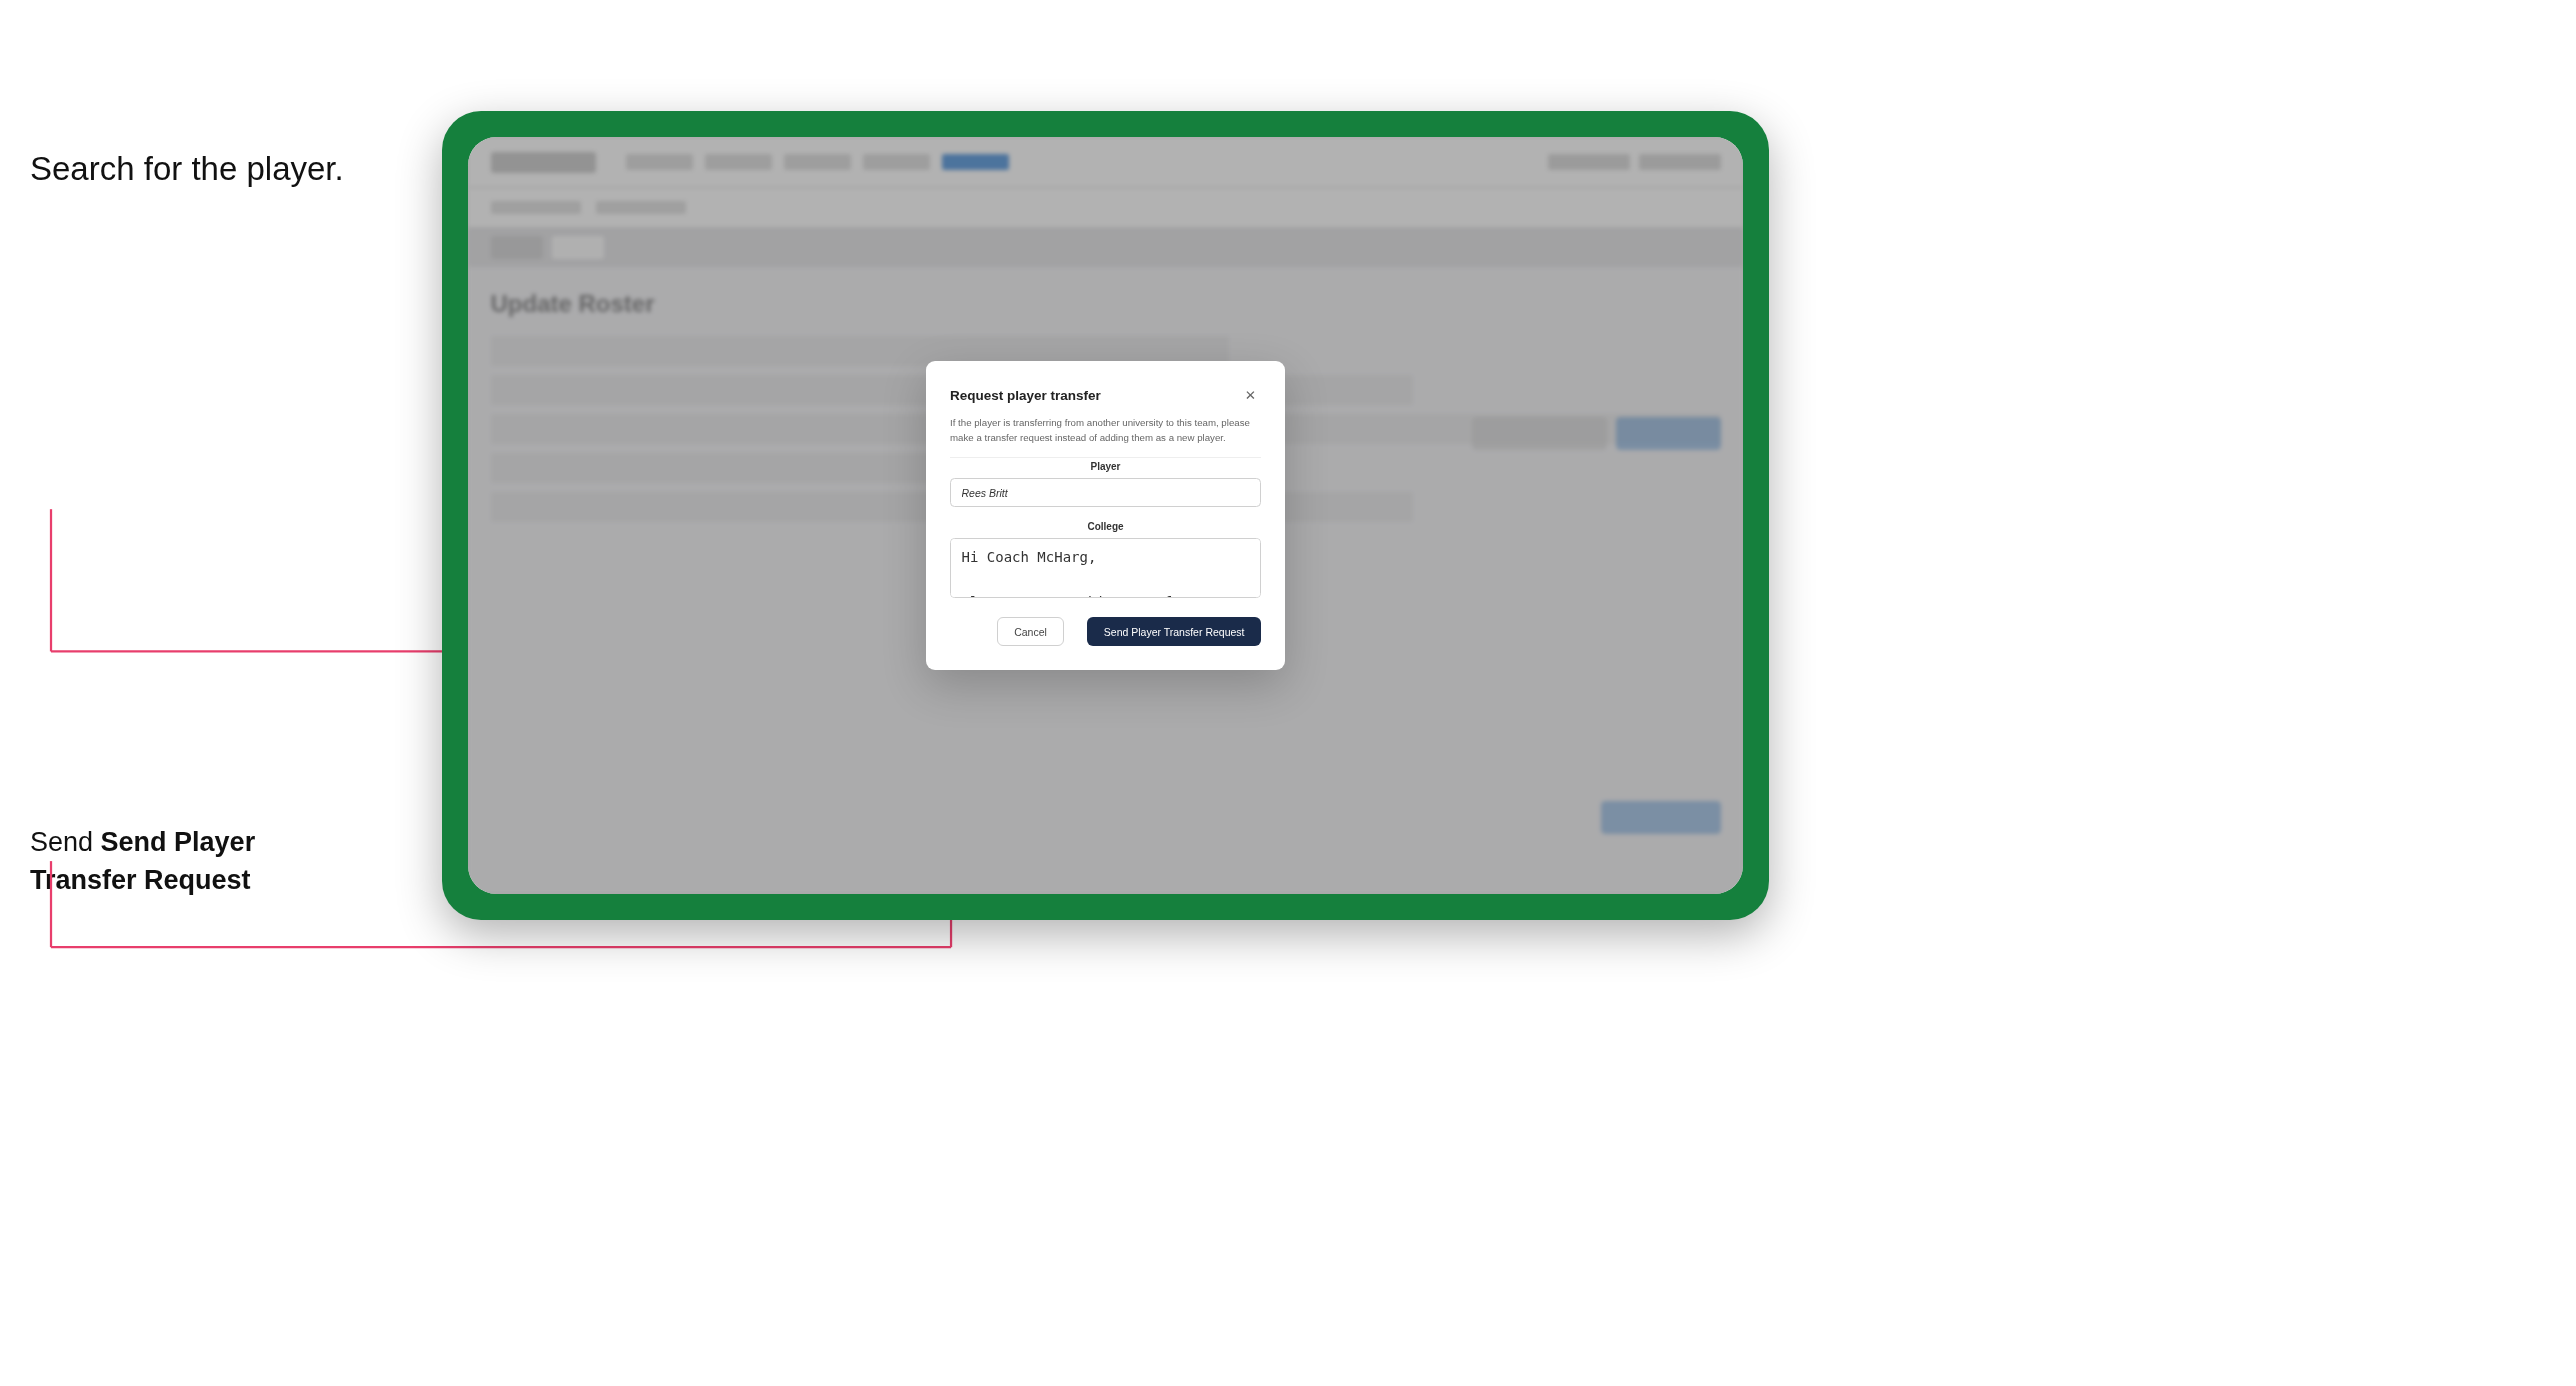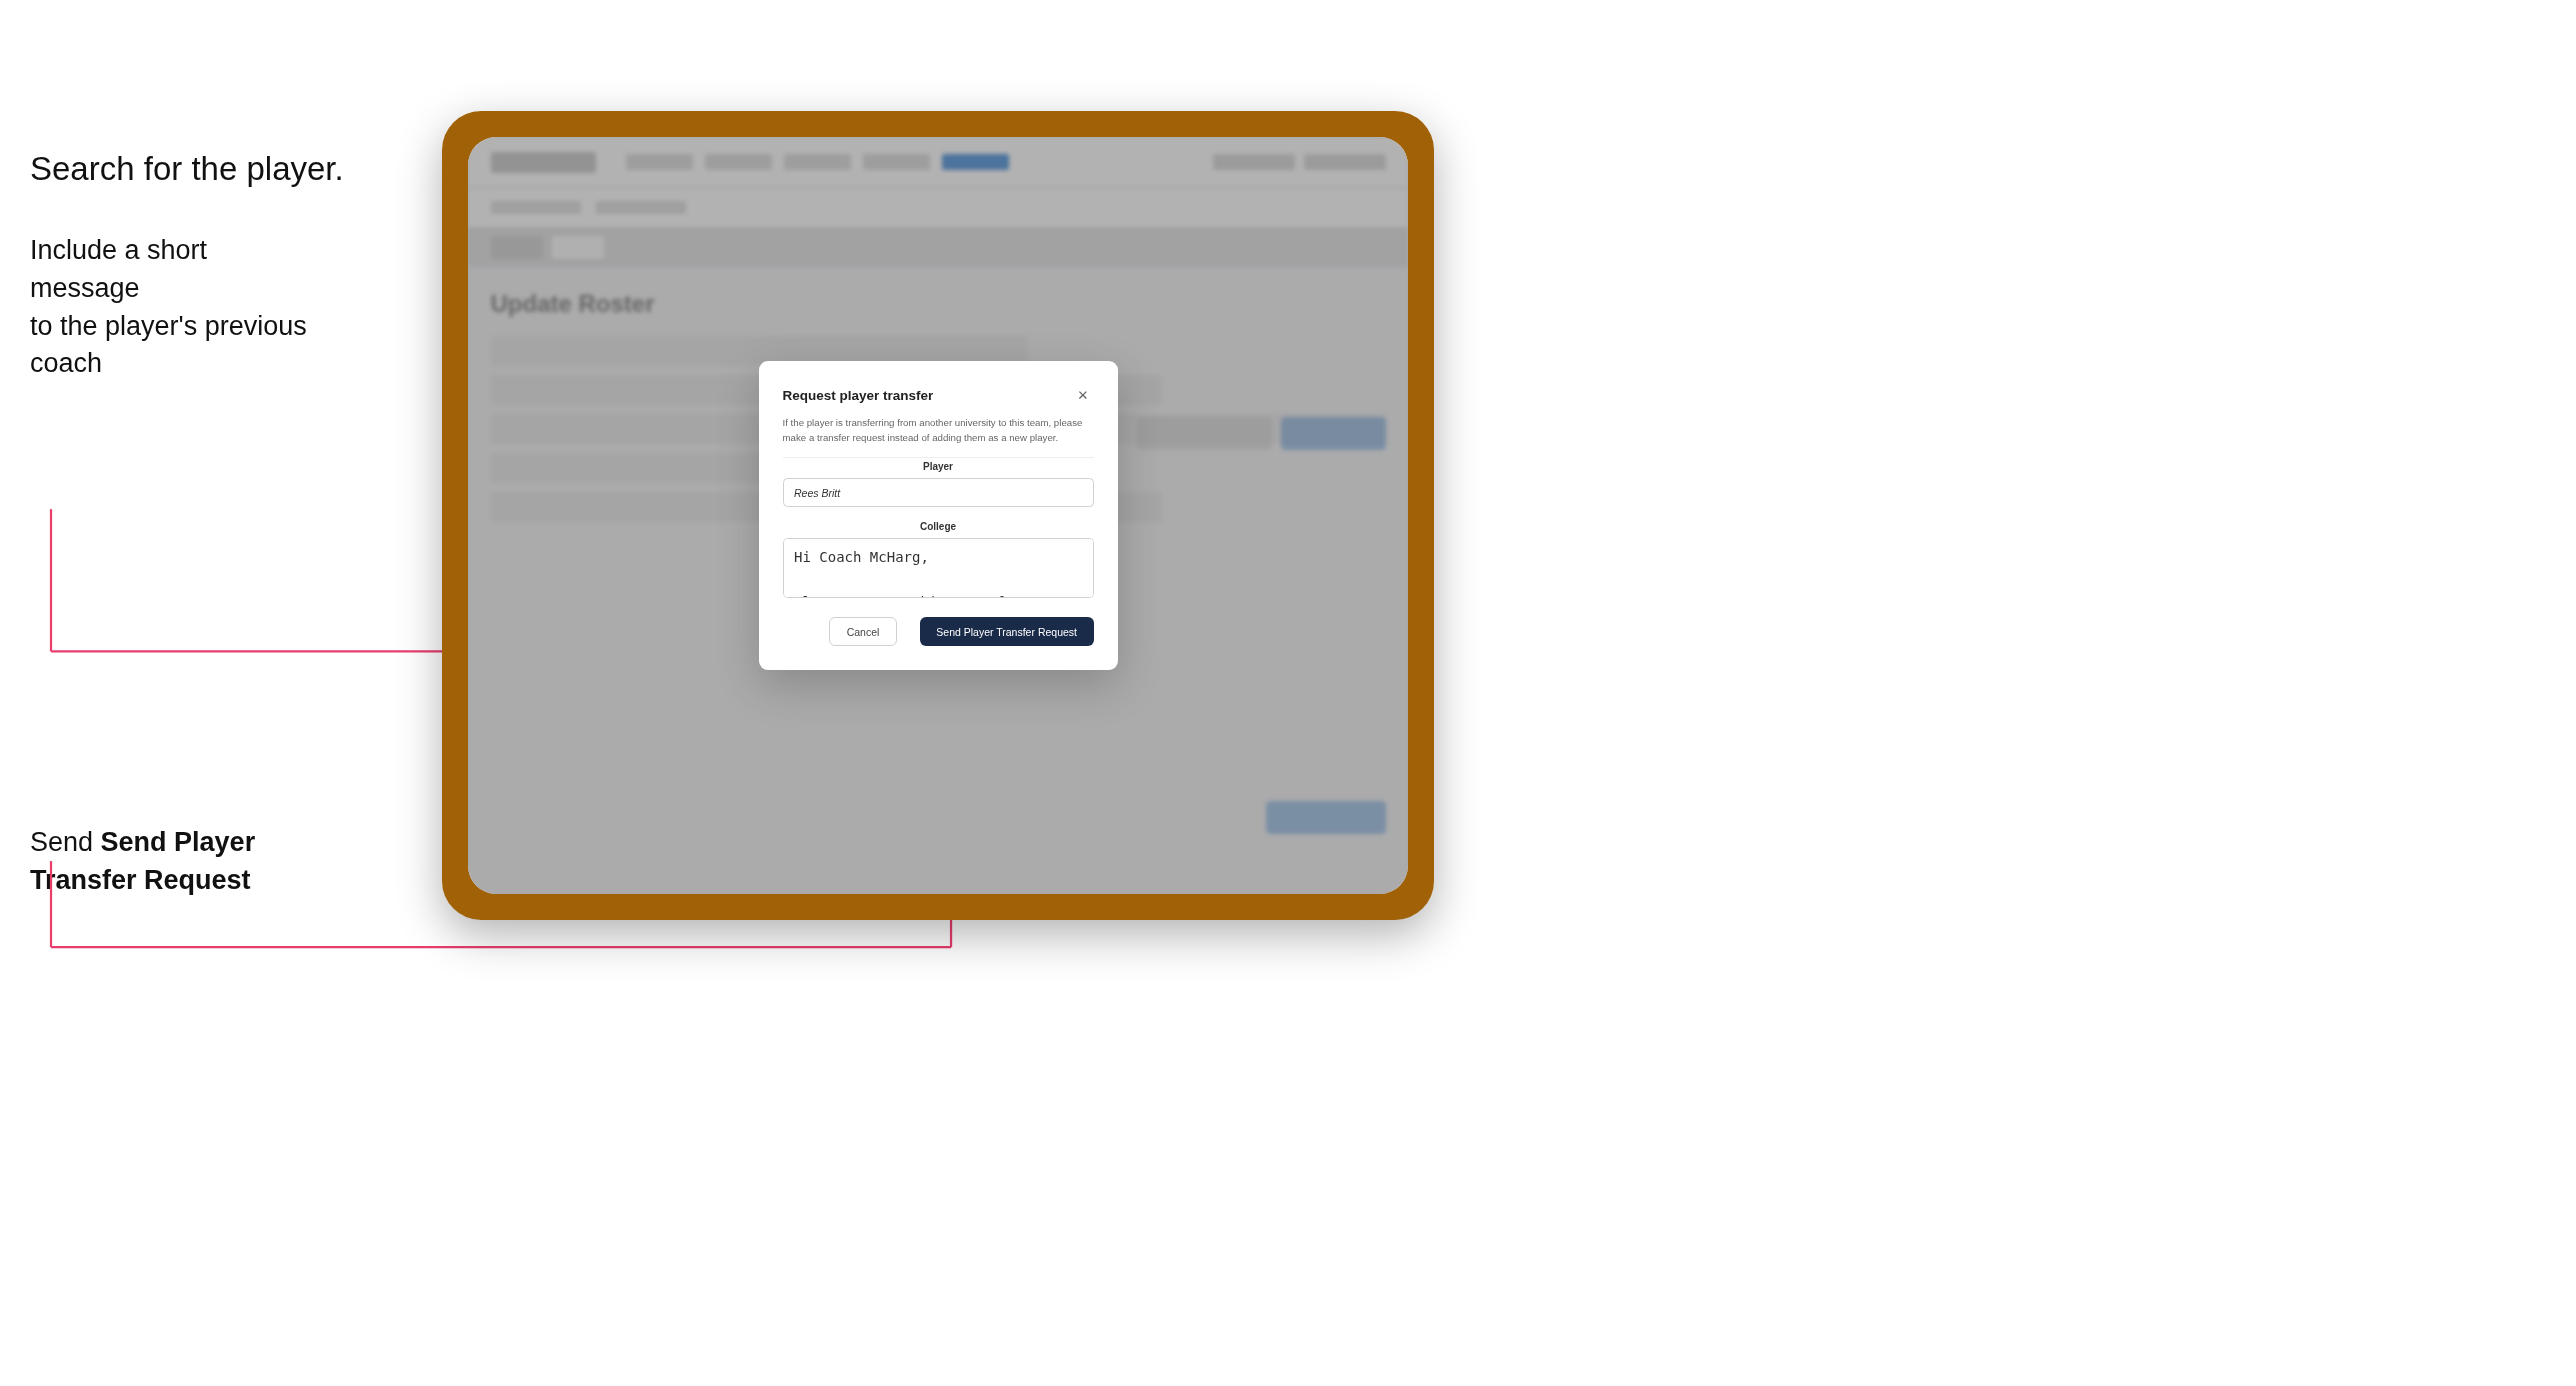--- a/index.html
+++ b/index.html
@@ -62,23 +62,23 @@
       width: 2576px;
       height: 1386px;
       pointer-events: none;
     }
 
     
     .tablet-frame {
       position: absolute;
       left: 442px;
       top: 111px;
-      width: 992px;
+      width: 1327px;
       height: 809px;
-      background: #a16207;
+      background: #15803d;
       border-radius: 39px;
       box-shadow: 0 15px 45px rgba(0,0,0,0.3);
       padding: 26px;
     }
 
     .tablet-screen {
       width: 100%;
       height: 100%;
       background: #f0f0f0;
       border-radius: 28.5px;
@@ -375,25 +375,20 @@
       font-weight: 500;
       cursor: pointer;
     }
   </style>
 </head>
 <body>
 
 <div class="annotation-area">
   <div class="annotation-text-1">Search for the player.</div>
 
-  <div class="annotation-text-2">
-    <span>Include a short message</span><br>
-    <span>to the player's previous</span><br>
-    <span>coach</span>
-  </div>
 
   <div class="annotation-text-3">
     <span>Send </span><strong>Send Player Transfer Request</strong>
   </div>
 </div>
 
 <svg class="arrows-svg" xmlns="http://www.w3.org/2000/svg" viewBox="0 0 3440 1851" width="2576" height="1386">
 
   <line x1="68" y1="680" x2="68" y2="870" stroke="#e83e6c" stroke-width="3"></line>
 

